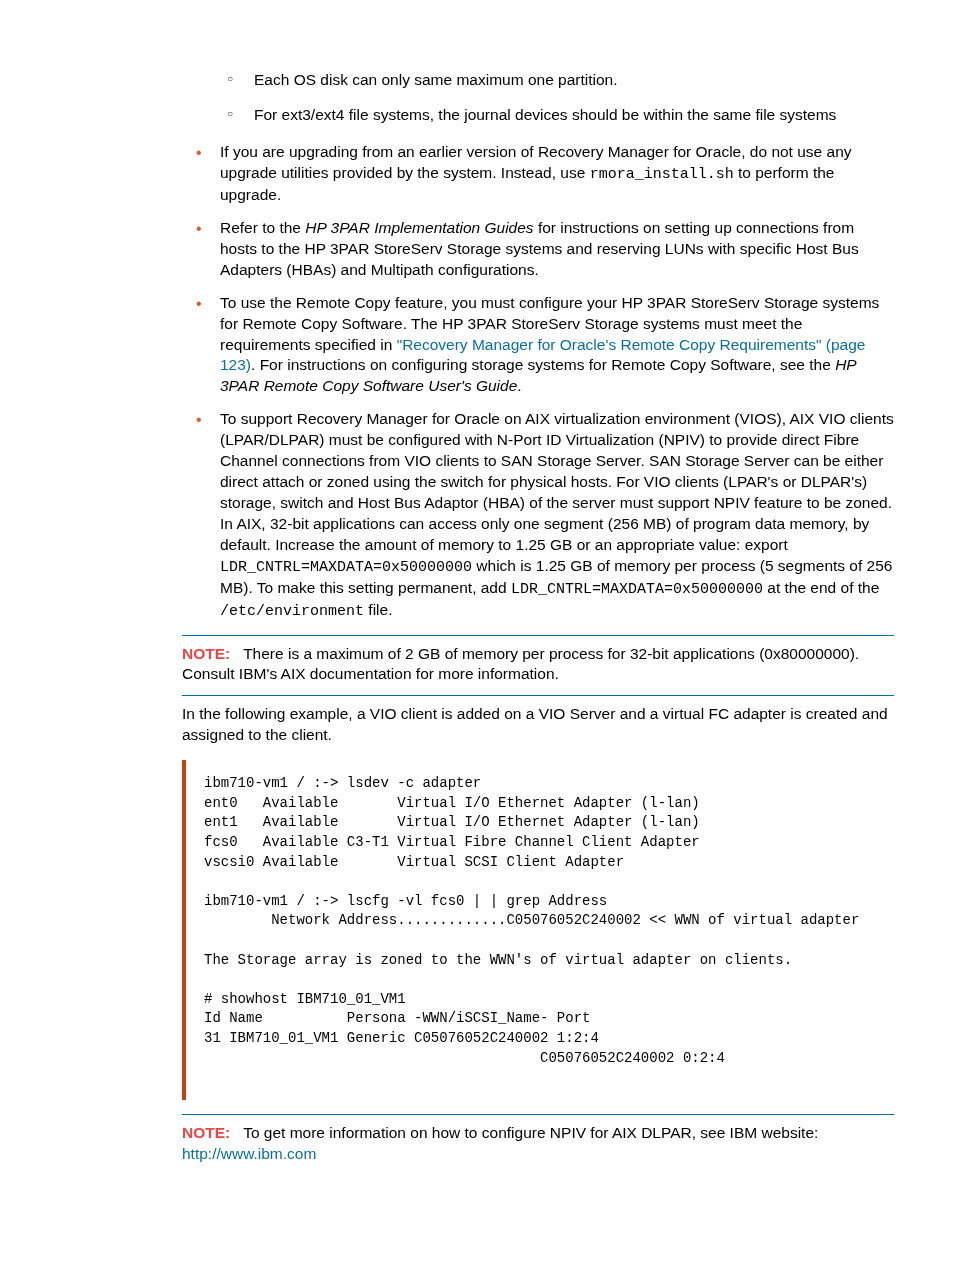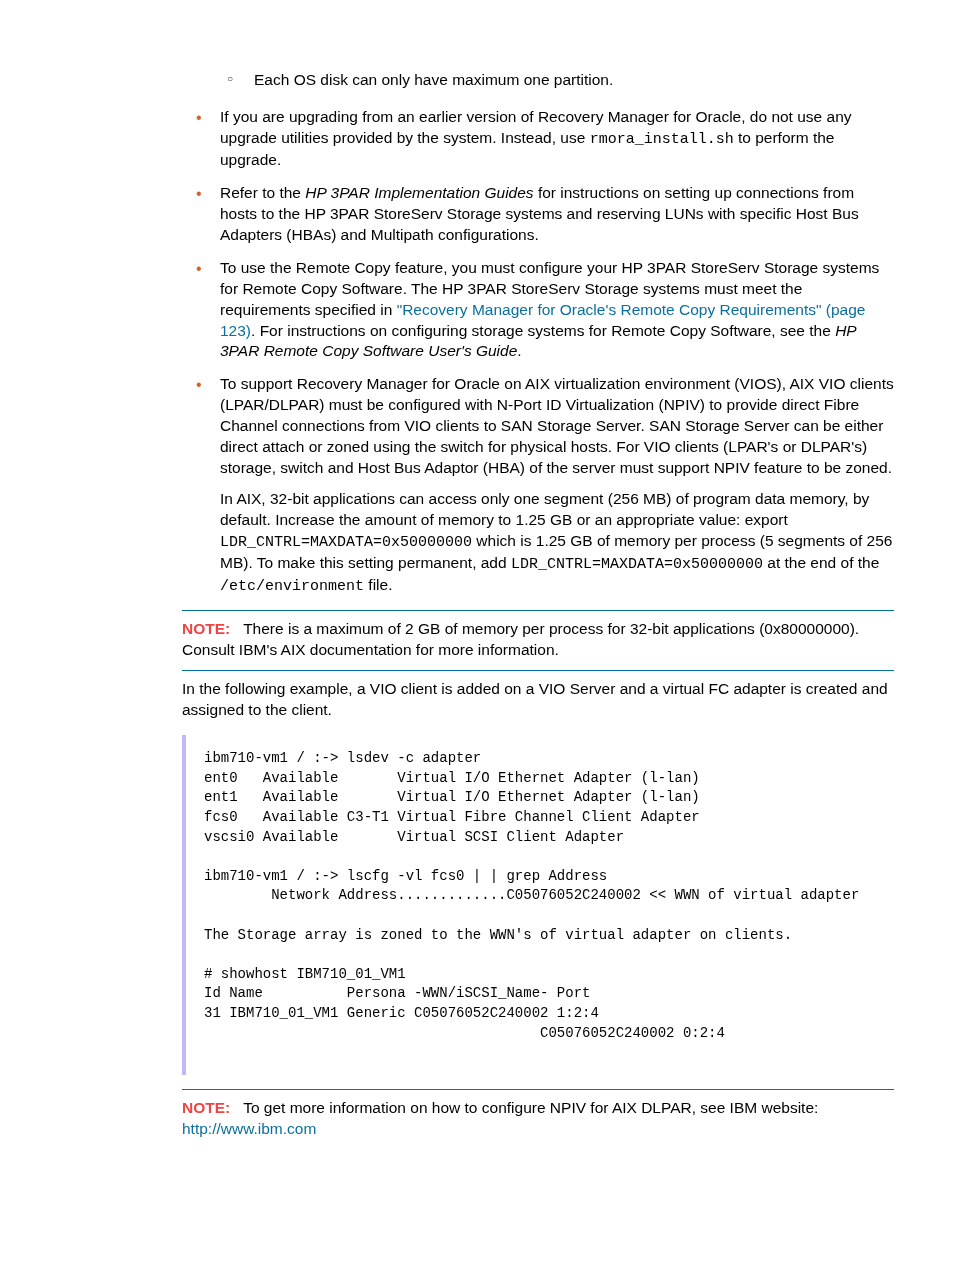--- a/index.html
+++ b/index.html
@@ -51,36 +51,37 @@
   }
   .italic { font-style: italic; }
   .mono { font-family: "Courier New", monospace; font-size: 15px; text-align: center; }
   .link { color: #0a6f9e; }
   .note-label { color: #ef4444; font-weight: bold; }
   p.no-indent { margin: 4px 0 0 122px; }
   hr.sep { border: none; border-top: 1.5px solid #0072a3; margin: 10px 0 8px 122px; }
   .note { margin: 0 0 0 122px; }
   pre.code {
     margin: 14px 0 14px 122px;
-    border-left: 4px solid #c4b5fd;
+    border-left: 4px solid #c2410c;
     padding: 14px 14px 32px 18px;
     font-family: "Courier New", monospace;
     font-size: 14px;
     line-height: 1.4;
     white-space: pre;
     background: #fff;
   }
   .underline { }
-  .para { margin-top: 10px; }
+  .para { }
 </style>
 </head>
 <body>
 
 <ul class="sub">
-  <li><span>Each OS disk can only have maximum one partition.</span></li>
+  <li><span>Each OS disk can only same maximum one partition.</span></li>
+  <li><span>For ext3/ext4 file systems, the journal devices should be within the same file systems</span></li>
 </ul>
 
 <ul class="main">
   <li>
     <span>If you are upgrading from an earlier version of Recovery Manager for Oracle, do not use any upgrade utilities provided by the system. Instead, use </span><span class="mono">rmora_install.sh</span><span> to perform the upgrade.</span>
   </li>
   <li>
     <span>Refer to the </span><span class="italic">HP 3PAR Implementation Guides</span><span> for instructions on setting up connections from hosts to the HP 3PAR StoreServ Storage systems and reserving LUNs with specific Host Bus Adapters (HBAs) and Multipath configurations.</span>
   </li>
   <li>

